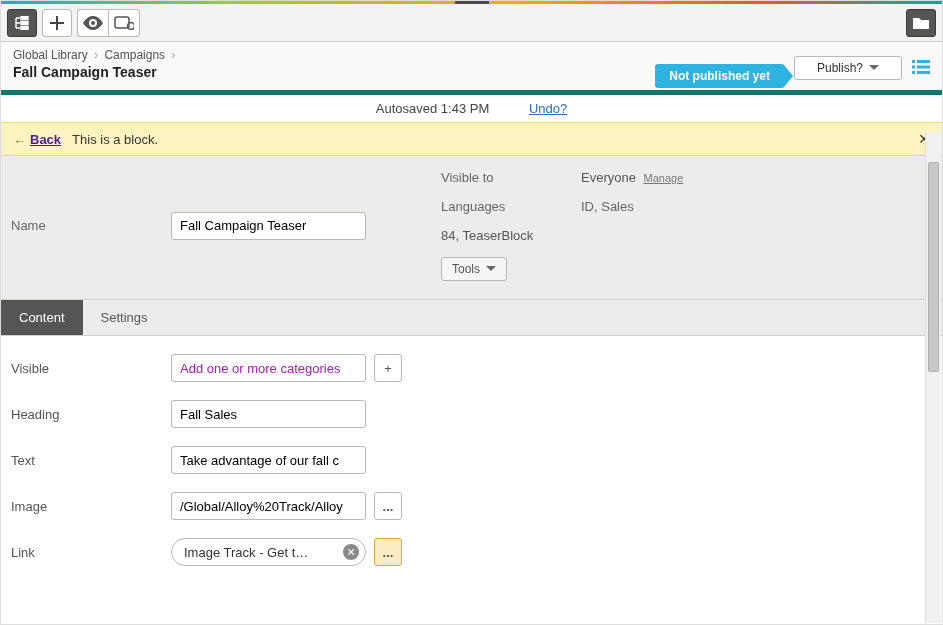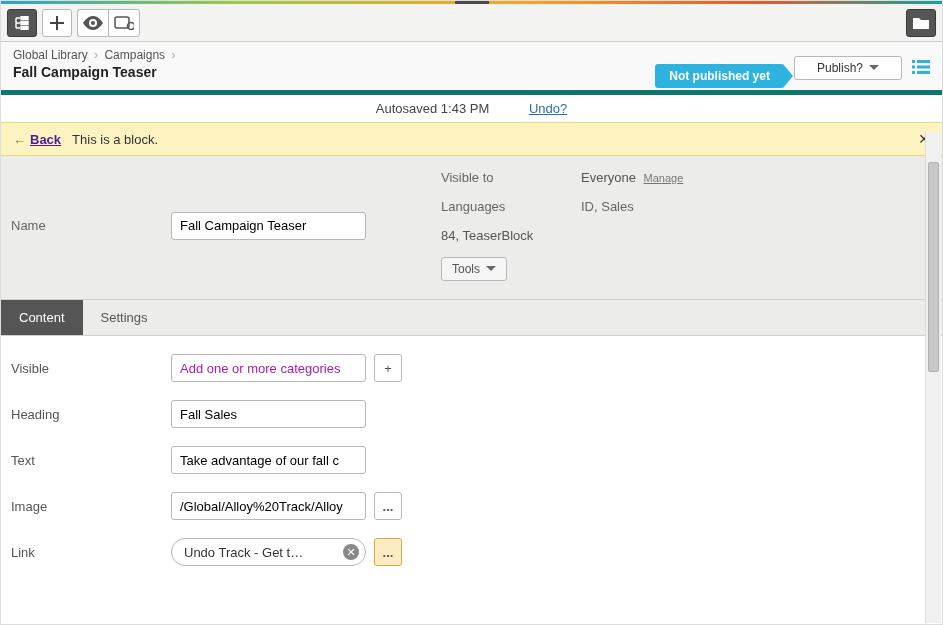--- a/index.html
+++ b/index.html
@@ -207,21 +207,21 @@
 
     <label>Image</label>
     <div class="fieldwrap">
       <input class="txtin" value="/Global/Alloy%20Track/Alloy" style="">
       <div class="dotbtn">...</div>
     </div>
 
     <label>Link</label>
     <div class="fieldwrap">
       <div class="tokenin">
-        <span>Undo Track - Get t…</span>
+        <span>Image Track - Get t…</span>
         <span class="clr">✕</span>
       </div>
       <div class="dotbtn active">...</div>
     </div>
   </div>
 
   <div class="scrollbar">
     <div class="scrollthumb"></div>
   </div>
 </div>

